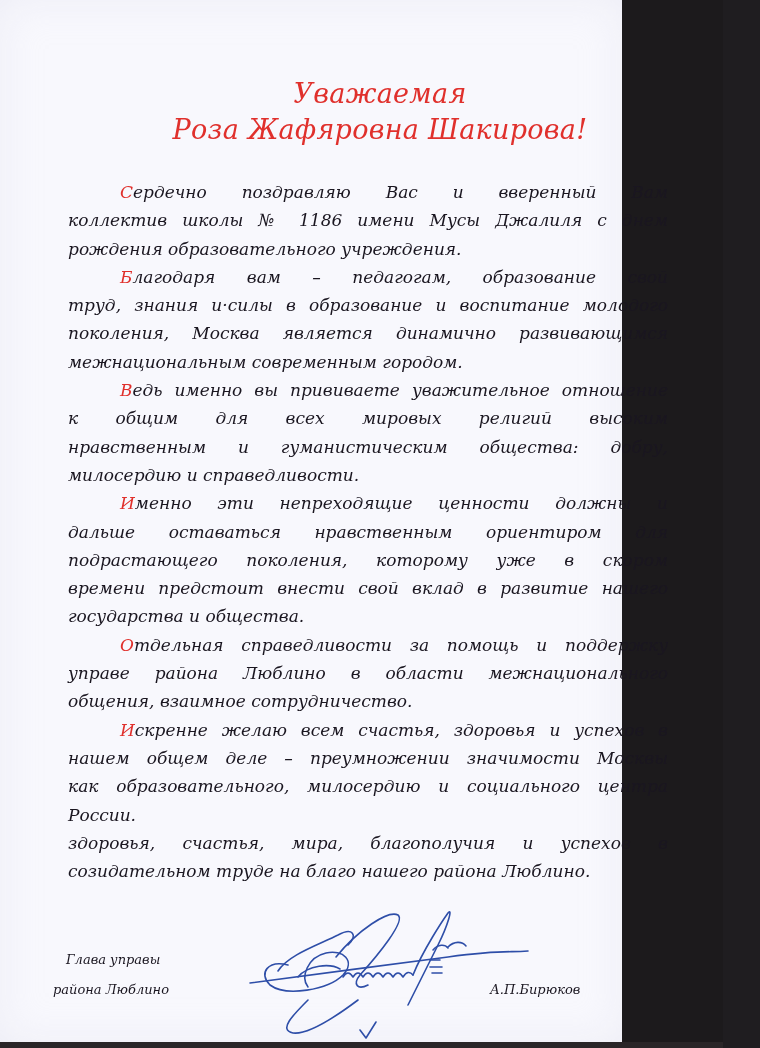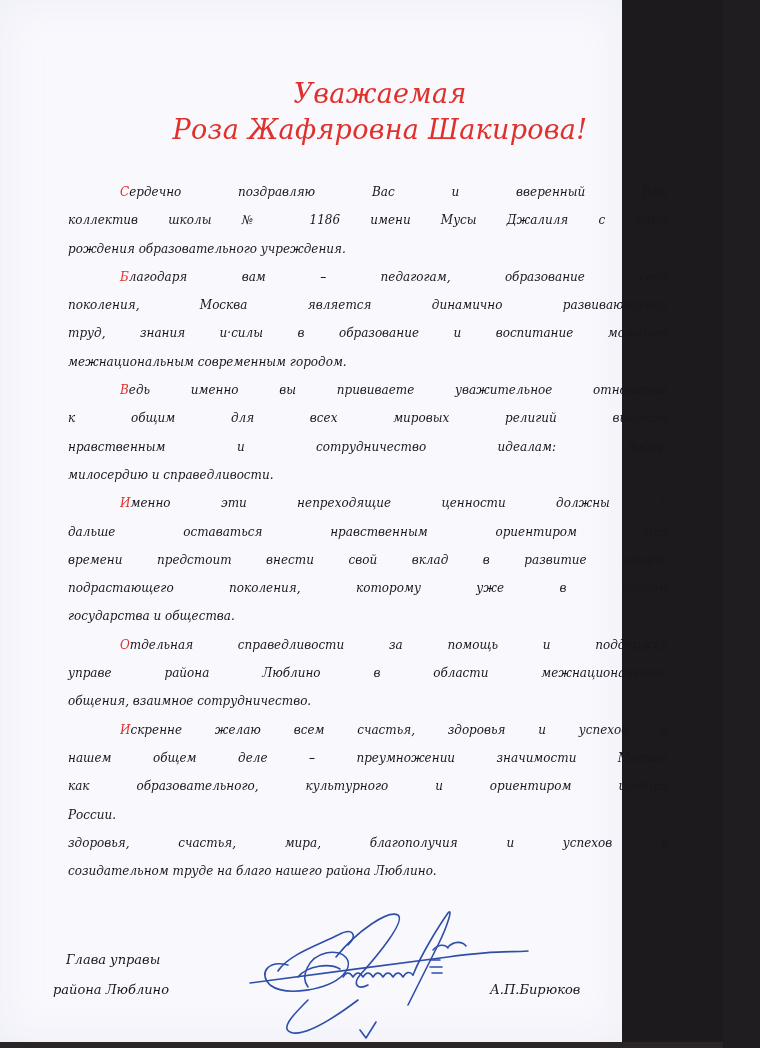--- a/index.html
+++ b/index.html
@@ -52,21 +52,21 @@
     .title.line1 { top: 78px; }
     .title.line2 { top: 114px; }
 
     .body-text {
       position: absolute;
       left: 68px;
       top: 178px;
       width: 600px;
       font-family: "DejaVu Serif", serif;
       font-style: italic;
-      font-size: 12px;
+      font-size: 17px;
       line-height: 28.3px;
       color: #1a1620;
     }
     .para {
       margin: 0;
       text-align: justify;
       text-indent: 52px;
     }
     .para .initial {
       color: #e0302c;
@@ -117,50 +117,50 @@
   <div class="body-text">
 
     <p class="para">
       <span class="line first"><span class="initial">С</span><span>ердечно поздравляю Вас   и вверенный Вам</span></span>
       <span class="line">коллектив школы № 1186 имени Мусы Джалиля с днем</span>
       <span class="line last">рождения образовательного учреждения.</span>
     </p>
 
     <p class="para">
       <span class="line first"><span class="initial">Б</span><span>лагодаря  вам – педагогам, образование свой</span></span>
+      <span class="line">труд, знания и·силы в образование и воспитание молодого</span>
       <span class="line">поколения, Москва является  динамично развивающимся</span>
-      <span class="line">труд, знания и·силы в образование и воспитание молодого</span>
       <span class="line last">межнациональным современным городом.</span>
     </p>
 
     <p class="para">
       <span class="line first"><span class="initial">В</span><span>едь именно вы прививаете уважительное отношение</span></span>
       <span class="line">к общим для всех мировых религий высоким</span>
-      <span class="line">нравственным и сотрудничество идеалам: добру,</span>
+      <span class="line">нравственным и гуманистическим общества: добру,</span>
       <span class="line last">милосердию и справедливости.</span>
     </p>
 
     <p class="para">
       <span class="line first"><span class="initial">И</span><span>менно эти непреходящие ценности должны и</span></span>
       <span class="line">дальше оставаться нравственным ориентиром для</span>
+      <span class="line">подрастающего поколения, которому уже в скором</span>
       <span class="line">времени предстоит внести свой вклад в развитие нашего</span>
-      <span class="line">подрастающего поколения, которому уже в скором</span>
       <span class="line last">государства и общества.</span>
     </p>
 
     <p class="para">
       <span class="line first"><span class="initial">О</span><span>тдельная справедливости за помощь и поддержку</span></span>
       <span class="line">управе района Люблино в области межнационального</span>
       <span class="line last">общения, взаимное сотрудничество.</span>
     </p>
 
     <p class="para">
       <span class="line first"><span class="initial">И</span><span>скренне желаю всем счастья, здоровья и   успехов в</span></span>
       <span class="line">нашем общем деле – преумножении значимости Москвы</span>
-      <span class="line">как образовательного, культурного и ориентиром центра</span>
+      <span class="line">как образовательного, милосердию и социального центра</span>
       <span class="line last">России.</span>
     </p>
 
     <p class="para">
       <span class="line">здоровья, счастья, мира, благополучия и успехов в</span>
       <span class="line last">созидательном труде на благо нашего района Люблино.</span>
     </p>
   </div>
 
   <div class="sig-block sig-position">

